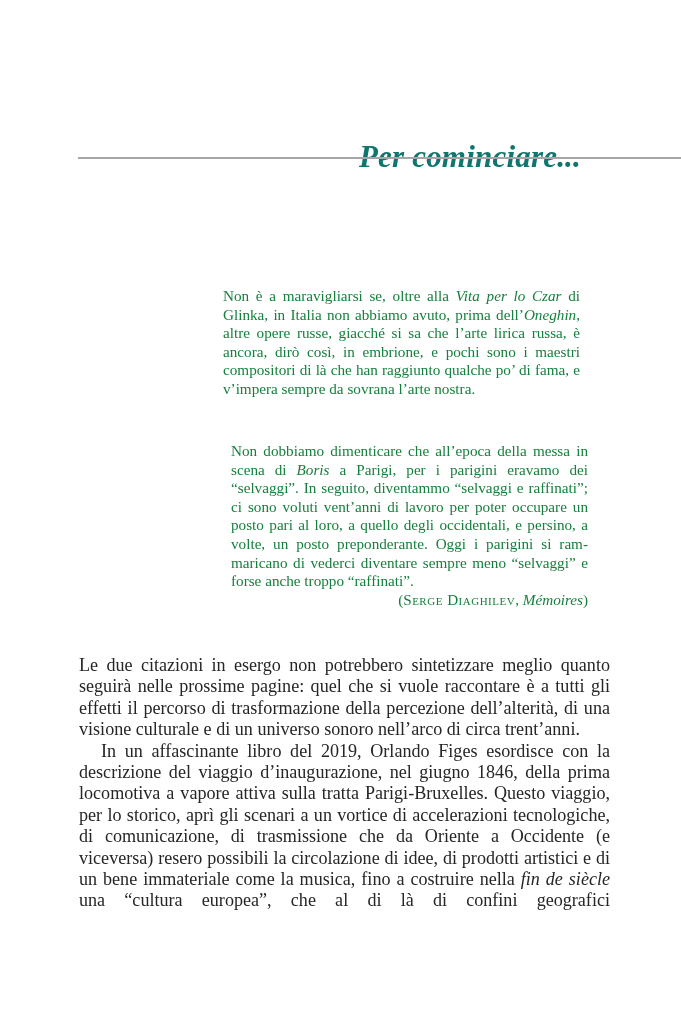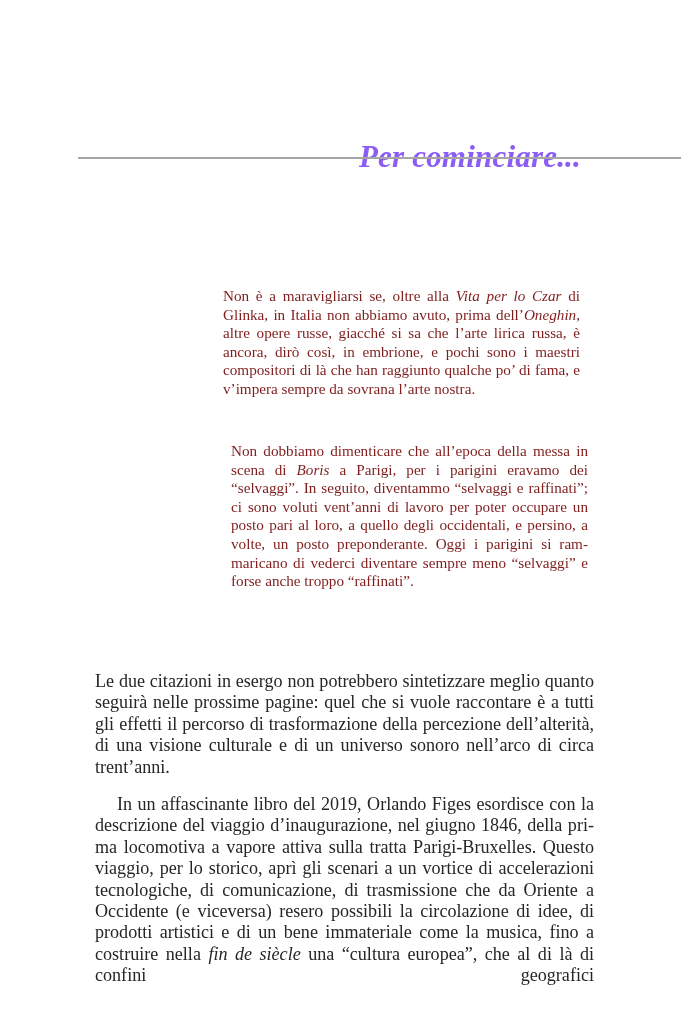--- a/index.html
+++ b/index.html
@@ -16,40 +16,40 @@
     color: #262626;
   }
   .chapter-title {
     position: absolute;
     right: 100px;
     top: 118px;
     font-family: "Liberation Serif", serif;
     font-style: italic;
     font-size: 31px;
     line-height: 36px;
-    color: #8b5cf6;
+    color: #0f766e;
     letter-spacing: 0.2px;
     white-space: nowrap;
   }
   .title-rule {
     position: absolute;
     left: 78px;
     right: 0;
     top: 157px;
     height: 0;
     border-top: 2px solid #a6a6a6;
   }
   .epigraph {
     position: absolute;
     left: 223px;
     width: 357px;
     font-family: "Liberation Serif", serif;
     font-size: 15.2px;
     line-height: 18.6px;
-    color: #7f1d1d;
+    color: #15803d;
   }
   .epigraph p {
     margin: 0;
     text-align: justify;
     text-align-last: left;
   }
   .epigraph .source {
     text-align: right;
     text-align-last: right;
   }
@@ -63,21 +63,21 @@
     position: absolute;
     left: 79px;
     top: 655px;
     width: 531px;
     font-family: "Liberation Serif", serif;
     font-size: 18.1px;
     line-height: 21.4px;
     color: #262626;
   }
   .body-text p {
-    margin: 16px;
+    margin: 0;
     text-align: justify;
     hyphens: manual;
   }
   .body-text p + p {
     text-indent: 22px;
   }
   .body-text p.last-cut {
     text-align-last: justify;
   }
   em, i { font-style: italic; }
@@ -87,18 +87,19 @@
 
 <h1 class="chapter-title">Per cominciare...</h1>
 <div class="title-rule"></div>
 
 <blockquote class="epigraph epi1" style="margin:0;">
   <p><span>Non è a maravigliarsi se, oltre alla </span><i>Vita per lo Czar</i><span> di Glinka, in Italia non abbiamo avuto, prima dell’</span><i>Oneghin</i><span>, altre opere russe, giacché si sa che l’arte lirica russa, è ancora, dirò così, in embrione, e pochi sono i maestri compositori di là che han raggiunto qualche po’ di fama, e v’impera sempre da sovrana l’arte nostra.</span></p>
 </blockquote>
 
 <blockquote class="epigraph epi2" style="margin:8px;">
   <p><span>Non dobbiamo dimenticare che all’epoca della messa in scena di </span><i>Boris</i><span> a Parigi, per i parigini eravamo dei “selvaggi”. In seguito, diventammo “selvaggi e raffinati”; ci sono voluti vent’anni di lavoro per poter occupare un posto pari al loro, a quello degli occidentali, e persino, a volte, un posto preponderante. Oggi i parigini si ram­maricano di vederci diventare sempre meno “selvaggi” e forse anche troppo “raffinati”.</span></p>
+  <p class="source"><span>(</span><span class="sc">Serge Diaghilev</span><span>, </span><i>Mémoires</i><span>)</span></p>
 </blockquote>
 
 <div class="body-text">
   <p>Le due citazioni in esergo non potrebbero sintetizzare meglio quanto seguirà nelle prossime pagine: quel che si vuole raccontare è a tutti gli effetti il percorso di trasformazione della percezione dell’alterità, di una visione culturale e di un universo sonoro nell’arco di circa trent’anni.</p>
   <p class="last-cut"><span>In un affascinante libro del 2019, Orlando Figes esordisce con la descrizione del viaggio d’inaugurazione, nel giugno 1846, della pri­ma locomotiva a vapore attiva sulla tratta Parigi-Bruxelles. Questo viaggio, per lo storico, aprì gli scenari a un vortice di accelerazioni tecnologiche, di comunicazione, di trasmissione che da Oriente a Oc­cidente (e viceversa) resero possibili la circolazione di idee, di prodotti artistici e di un bene immateriale come la musica, fino a costruire nella </span><i>fin de siècle</i><span> una “cultura europea”, che al di là di confini geografici</span></p>
 </div>
 
 </body></html>

